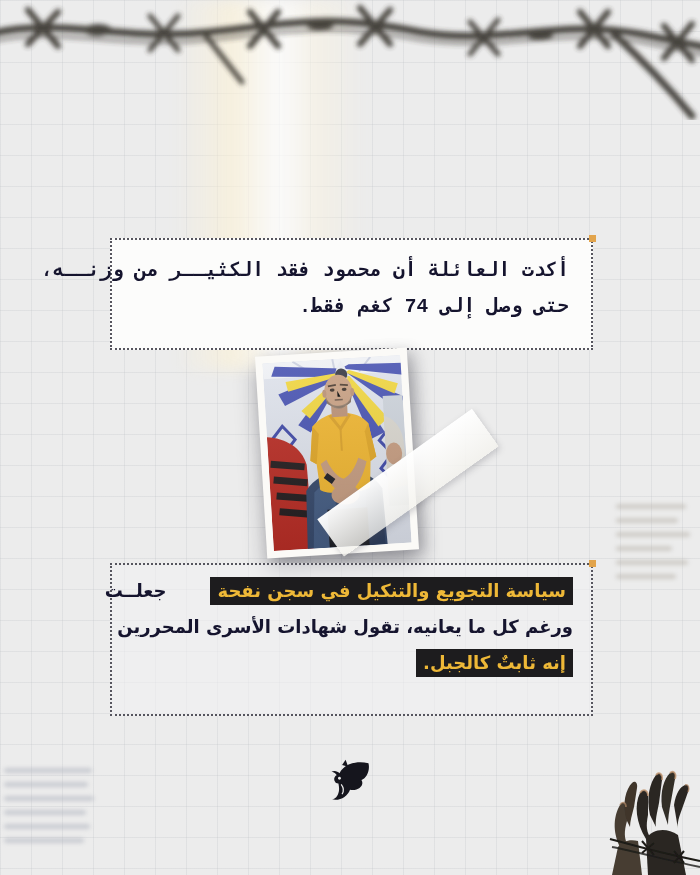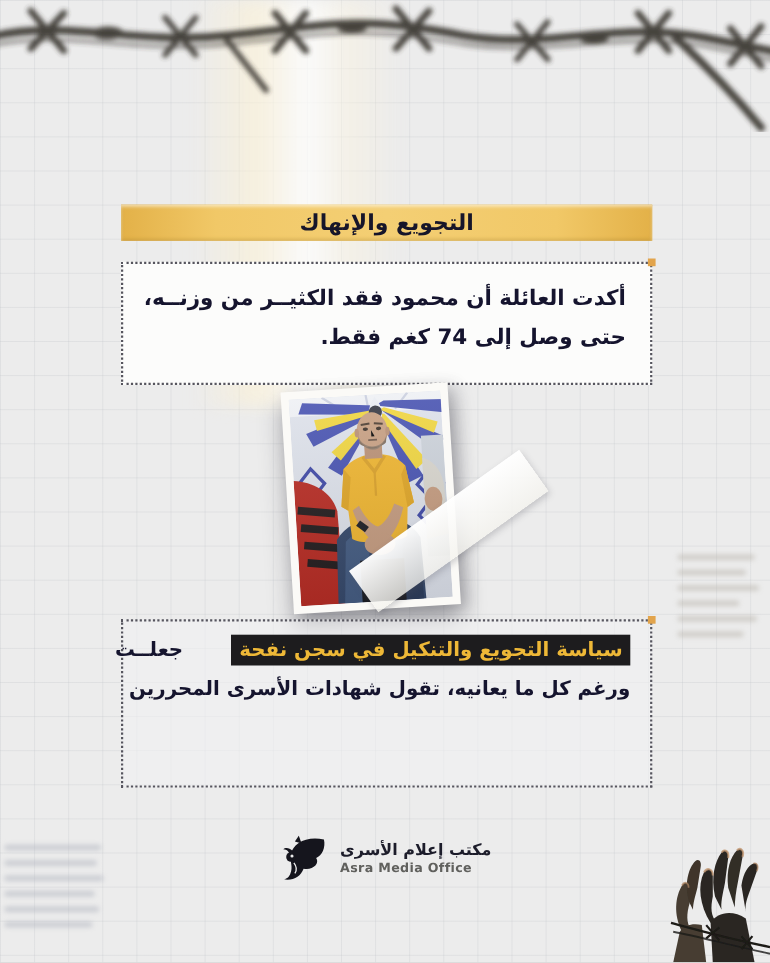--- a/index.html
+++ b/index.html
@@ -41,21 +41,21 @@
     background:linear-gradient(90deg,#e3b148,#f1c867 18%,#f4cf74 50%,#f1c867 82%,#e3b148);
     box-shadow:inset 0 2px 3px rgba(255,255,255,0.55), inset 0 -2px 3px rgba(150,110,30,0.25);
     display:flex; align-items:center; justify-content:center;
   }
   .banner-text { color:#16152a; font-size:20px; font-weight:700; direction:rtl; padding-bottom:2px; }
   
   .dotted-box {
     position:absolute; left:110px; width:483px;
     border:2px dotted #56555e; direction:rtl; text-align:right;
   }
-  .weight-box { top:238px; height:112px; background:#fcfcfb; padding:13px 22px 0 14px; }
+  .weight-box { top:238px; height:112px; background:#fcfcfb; padding:13px 22px 0 14px;font-family:Liberation Mono, monospace; }
   .weight-box p { color:#15142e; font-size:19.5px; font-weight:700; line-height:36px; white-space:nowrap; }
   .statement-box { top:563px; height:153px; background:rgba(243,243,244,0.55); padding:8px 18px 0 10px; }
   .statement-box p { color:#15142e; font-size:18px; font-weight:700; line-height:36px; white-space:nowrap; }
   .hl { background:#1d1c1e; color:#eeb837; padding:3px 7px 4px; box-decoration-break:clone;margin-left:36px; }
   .lead-tail { margin-right:8px;text-align:right; }
   .corner-dot { position:absolute; width:7px; height:7px; background:#e2a44c; right:-5px; top:-5px; }
   
   .photo-wrap {
     position:absolute; left:261px; top:352px; width:152px; height:202px;
     transform:rotate(-3.5deg);
@@ -113,23 +113,20 @@
       <path d="M664,26 L692,60 M692,24 L664,58" stroke-width="6"></path>
       <path d="M206,36 L242,82" stroke-width="5"></path>
       <path d="M614,34 C640,58 664,82 692,116" stroke-width="7"></path>
       <ellipse cx="98" cy="30" rx="14" ry="6" fill="#39342f" stroke="none"></ellipse>
       <ellipse cx="320" cy="24" rx="14" ry="6" fill="#39342f" stroke="none"></ellipse>
       <ellipse cx="540" cy="34" rx="13" ry="6" fill="#39342f" stroke="none"></ellipse>
     </g>
   </svg>
 
 
-  <div class="banner">
-    <span class="banner-text">التجويع والإنهاك</span>
-  </div>
 
   <div class="dotted-box weight-box">
     <span class="corner-dot"></span>
     <p>أكدت العائلة أن محمود فقد الكثيــر من وزنــه،</p>
     <p>حتى وصل إلى 74 كغم فقط.</p>
   </div>
 
   <div class="photo-wrap">
     <div class="photo-frame">
       <svg width="138" height="188" viewBox="0 0 138 188">
@@ -212,37 +209,34 @@
           </defs>
       </svg>
     </div>
     <div class="photo-glare"></div>
   </div>
 
   <div class="dotted-box statement-box">
     <span class="corner-dot"></span>
     <p><span class="hl">سياسة التجويع والتنكيل في سجن نفحة</span><span class="lead-tail">جعلــت</span></p>
     <p>ورغم كل ما يعانيه، تقول شهادات الأسرى المحررين</p>
+    <p><span class="hl">إنه ثابتٌ كالجبل.</span></p>
   </div>
 
   <div class="org-logo">
     <svg width="46" height="44" viewBox="0 0 50 50">
       <g fill="#15151d">
         <path d="M46,6 C28,2 14,10 12,21 C10,29 15,33 11,42 C9,46 6,47 4,47 C14,49 22,44 25,36 C34,38 42,31 38,25 C44,23 48,14 46,6 Z"></path>
         <path d="M14,18 C10,14 6,14 4,16 C8,16 10,19 11,22 Z"></path>
         <circle cx="12" cy="24" r="5"></circle>
         <path d="M20,2 L23,10 L16,8 Z"></path>
       </g>
       <circle cx="13" cy="23" r="1.6" fill="#ececec"></circle>
       <path d="M15,30 C18,34 18,38 16,41" stroke="#ececec" stroke-width="1.4" fill="none"></path>
     </svg>
-    <div class="org-names">
-      <span class="org-ar">مكتب إعلام الأسرى</span>
-      <span class="org-en">Asra Media Office</span>
-    </div>
   </div>
 
   <svg class="hands" width="118" height="132" viewBox="0 0 118 132">
     <defs>
         <filter id="hb" x="-20%" y="-20%" width="140%" height="140%">
           <feGaussianBlur stdDeviation="0.6"></feGaussianBlur>
         </filter>
       </defs>
     <g filter="url(#hb)">
       <path d="M30,132 L60,132 L56,98 C48,96 40,98 36,104 Z" fill="#473e33"></path>

